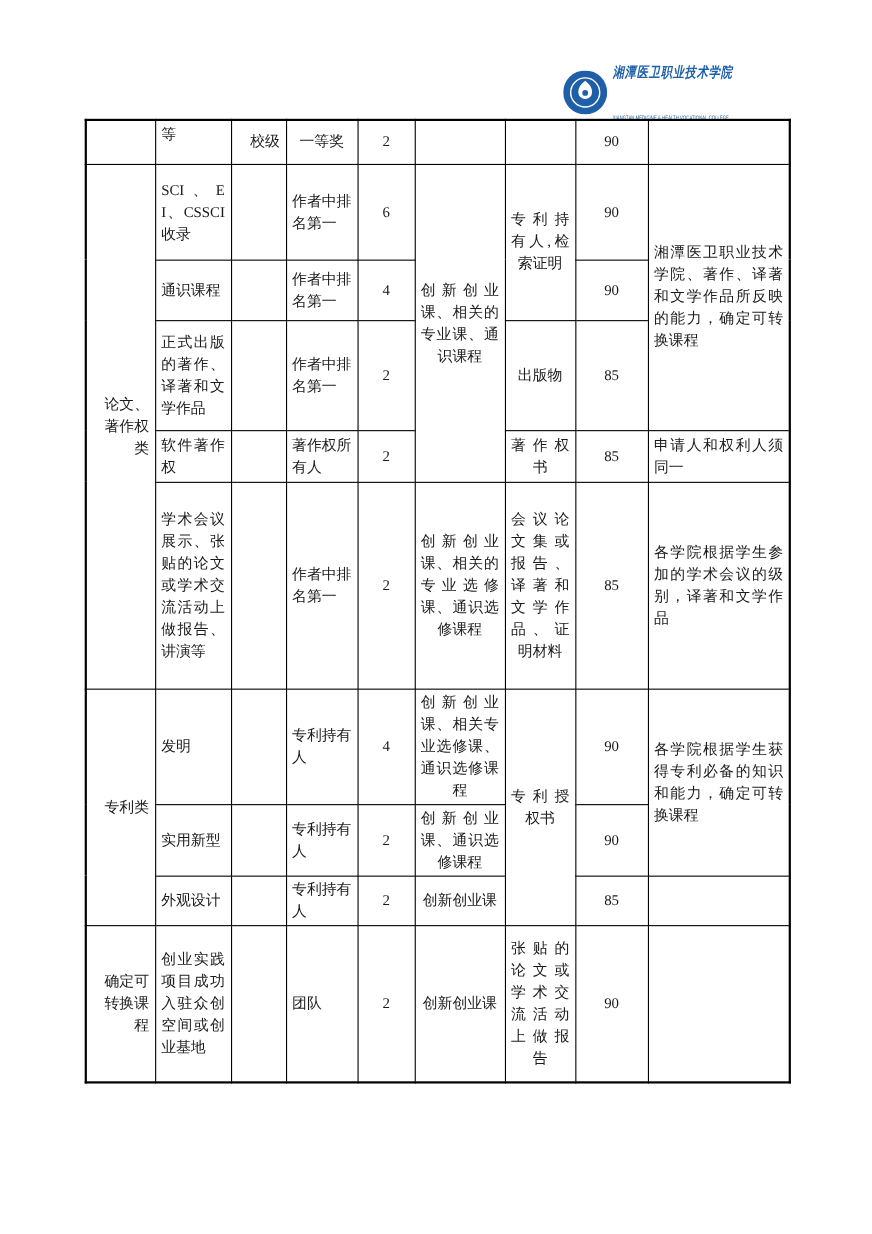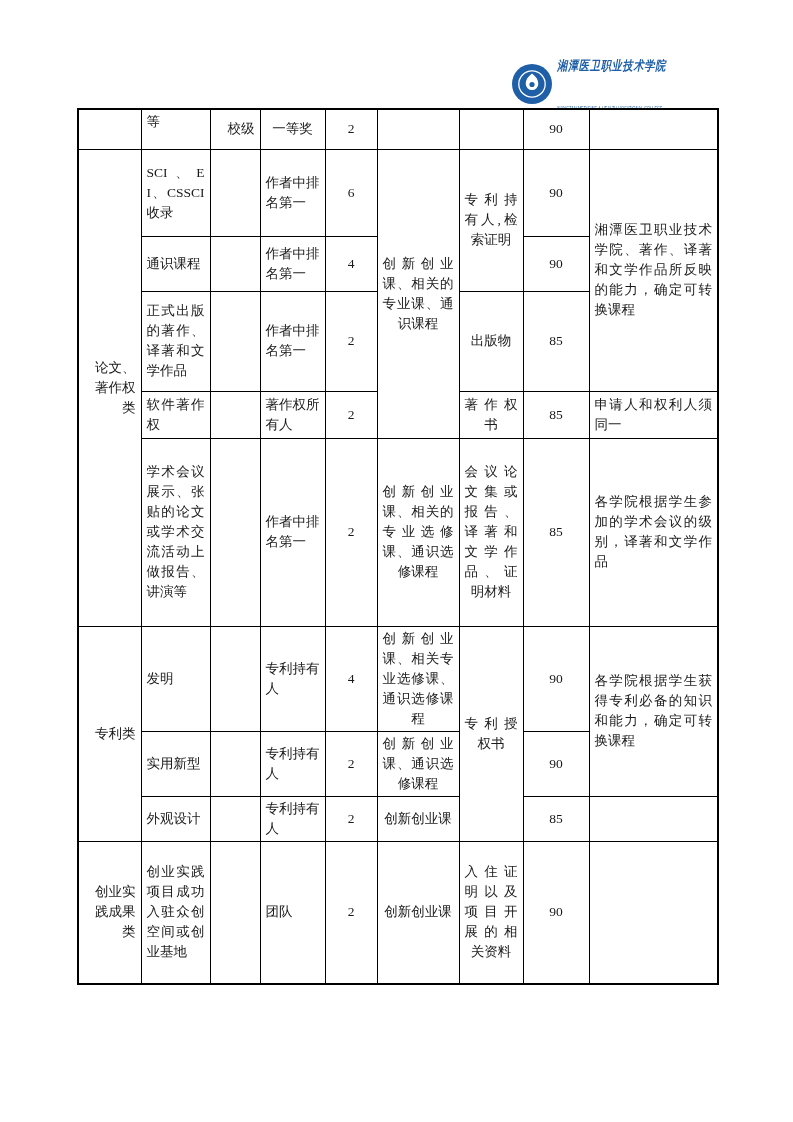--- a/index.html
+++ b/index.html
@@ -179,27 +179,27 @@
       <td class="c-just">外观设计</td>
       <td></td>
       <td class="c-just">专利持有人</td>
       <td class="num">2</td>
       <td class="c-justc">创新创业课</td>
       <td class="num">85</td>
       <td></td>
     </tr>
 
     <tr style="height:143px">
-      <td class="c-center">创业实践成果类</td>
+      <td class="c-center">确定可转换课程</td>
       <td class="c-just">创业实践项目成功入驻众创空间或创业基地</td>
       <td></td>
       <td class="c-just">团队</td>
       <td class="num">2</td>
       <td class="c-justc">创新创业课</td>
-      <td class="c-justc">入住证明以及项目开展的相关资料</td>
+      <td class="c-justc">张贴的论文或学术交流活动上做报告</td>
       <td class="num">90</td>
       <td></td>
     </tr>
   </tbody>
     </table>
 
 
 </div>
 
 </body></html>

